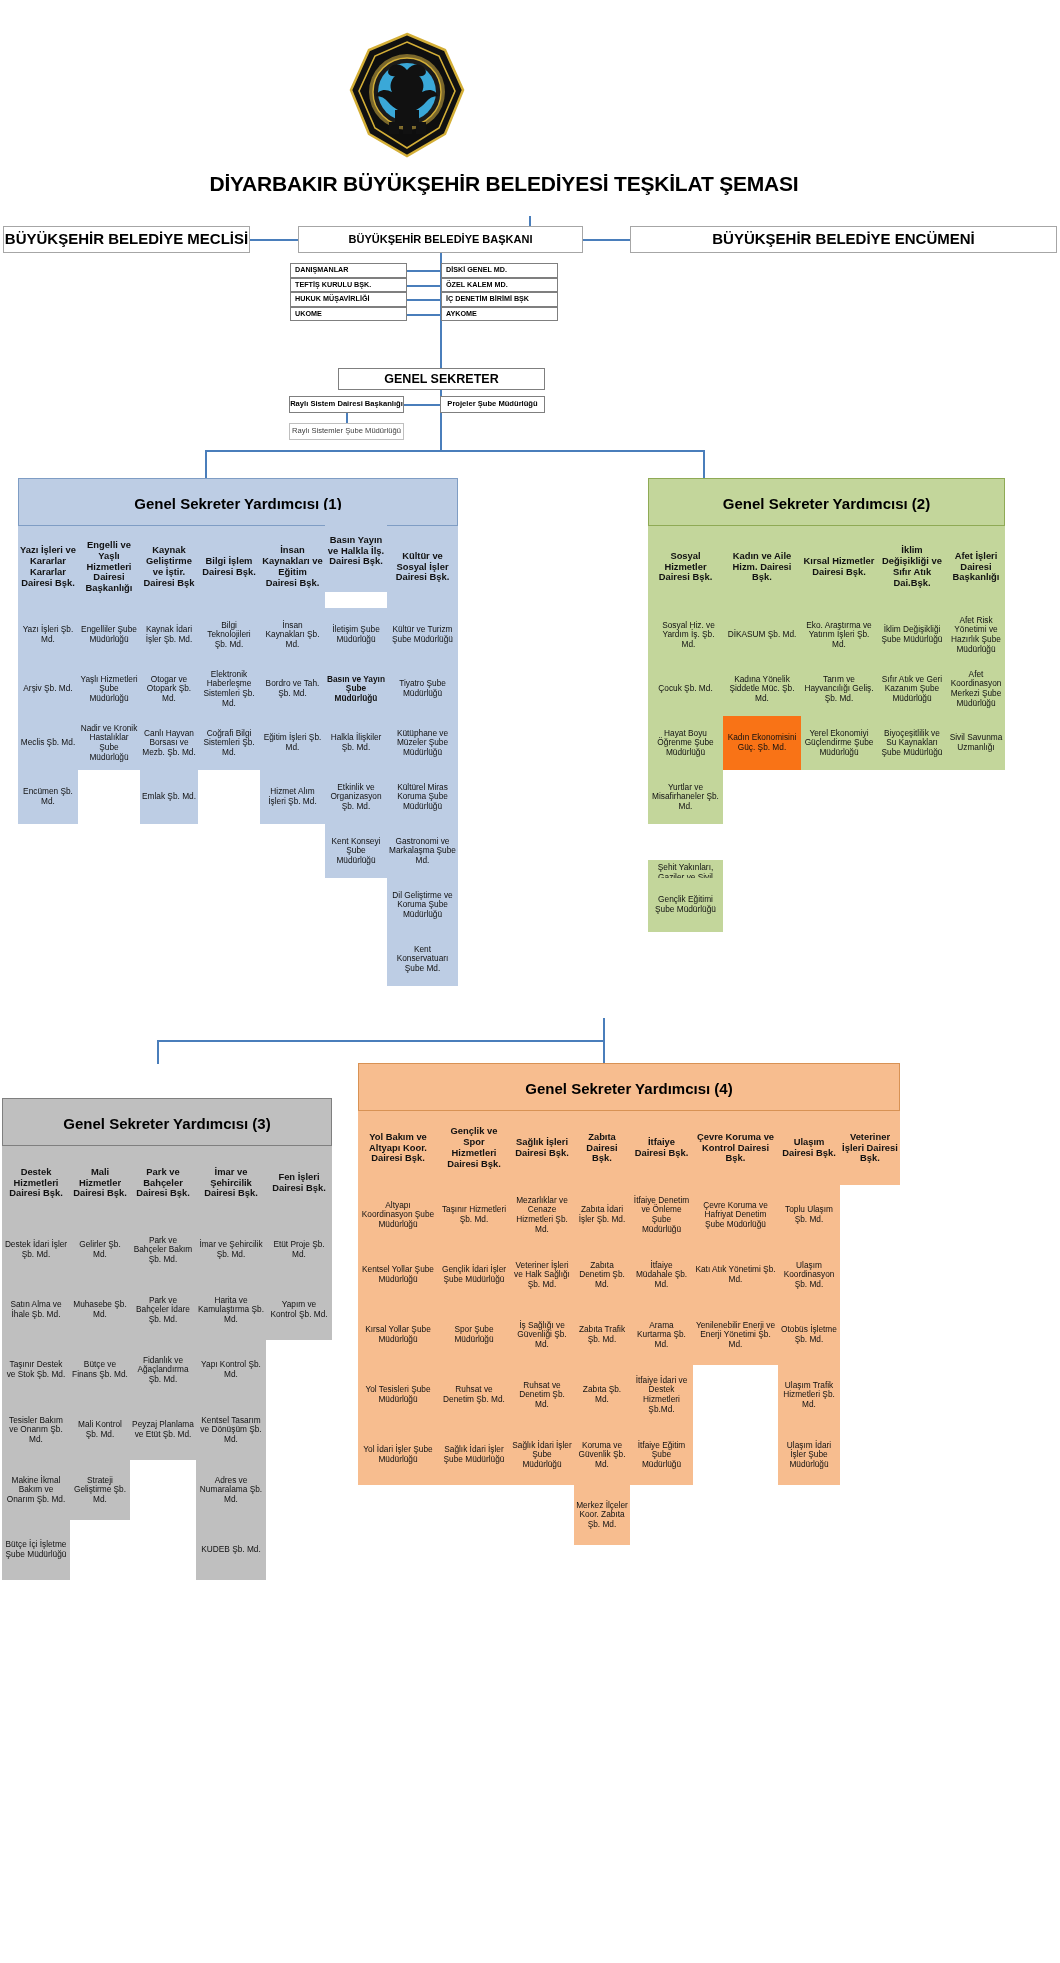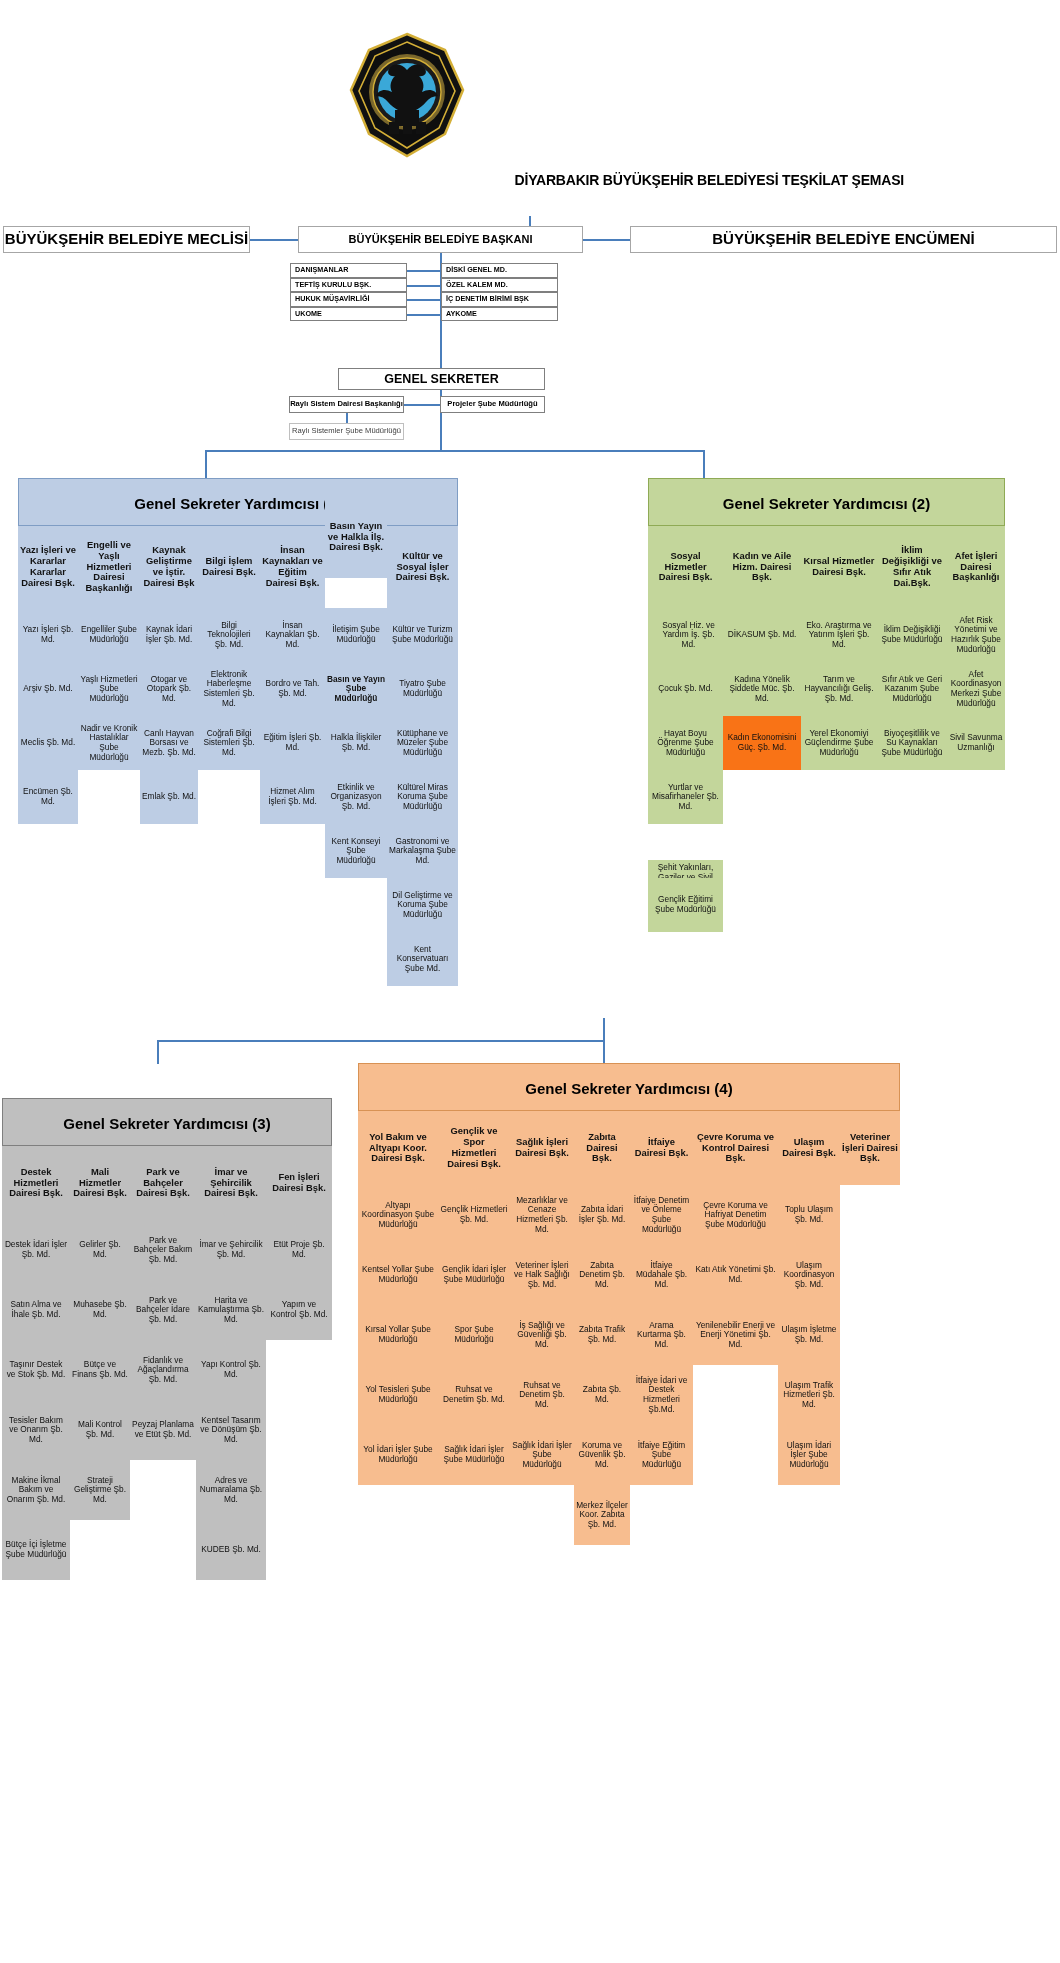--- a/index.html
+++ b/index.html
@@ -11,23 +11,23 @@
     position:relative;
     overflow:hidden;
   }
   .abs { position:absolute; }
 
   
   #crest { left:345px; top:30px; width:125px; height:130px; }
 
   
   #main-title {
-    left:0; top:172px; width:904px;
-    text-align:right;
-    font-size:14px;
+    left:0; top:172px; width:1008px;
+    text-align:center;
+    font-size:21px;
     font-weight:bold;
     color:#000;
     letter-spacing:-0.2px;
   }
 
   
   .box {
     display:flex; align-items:center; justify-content:center;
     text-align:center;
     background:#ffffff;
@@ -220,21 +220,21 @@
     <div class="cell blue" style="left: 140px; top: 770px; width: 58px; height: 54px; background: rgb(189, 205, 228);">Emlak  Şb. Md.</div>
     <div class="cell hdr blue" style="left: 198px; top: 526px; width: 62px; height: 82px; background: rgb(189, 205, 228);">Bilgi İşlem Dairesi Bşk.</div>
     <div class="cell blue" style="left: 198px; top: 608px; width: 62px; height: 54px; background: rgb(189, 205, 228);">Bilgi Teknolojileri Şb. Md.</div>
     <div class="cell blue" style="left: 198px; top: 662px; width: 62px; height: 54px; background: rgb(189, 205, 228);">Elektronik Haberleşme Sistemleri Şb. Md.</div>
     <div class="cell blue" style="left: 198px; top: 716px; width: 62px; height: 54px; background: rgb(189, 205, 228);">Coğrafi Bilgi Sistemleri  Şb. Md.</div>
     <div class="cell hdr blue" style="left: 260px; top: 526px; width: 65px; height: 82px; background: rgb(189, 205, 228);">İnsan Kaynakları ve Eğitim Dairesi Bşk.</div>
     <div class="cell blue" style="left: 260px; top: 608px; width: 65px; height: 54px; background: rgb(189, 205, 228);">İnsan Kaynakları Şb. Md.</div>
     <div class="cell blue" style="left: 260px; top: 662px; width: 65px; height: 54px; background: rgb(189, 205, 228);">Bordro ve Tah. Şb. Md.</div>
     <div class="cell blue" style="left: 260px; top: 716px; width: 65px; height: 54px; background: rgb(189, 205, 228);">Eğitim İşleri  Şb. Md.</div>
     <div class="cell blue" style="left: 260px; top: 770px; width: 65px; height: 54px; background: rgb(189, 205, 228);">Hizmet Alım İşleri  Şb. Md.</div>
-    <div class="cell hdr blue" style="left: 325px; top: 496px; width: 62px; height: 82px; background: rgb(189, 205, 228);">Basın Yayın ve Halkla İlş. Dairesi Bşk.</div>
+    <div class="cell hdr blue" style="left: 325px; top: 510px; width: 62px; height: 82px; background: rgb(189, 205, 228);">Basın Yayın ve Halkla İlş. Dairesi Bşk.</div>
     <div class="cell blue" style="left: 325px; top: 608px; width: 62px; height: 54px; background: rgb(189, 205, 228);">İletişim Şube Müdürlüğü</div>
     <div class="cell blue" style="left: 325px; top: 662px; width: 62px; height: 54px; background: rgb(189, 205, 228); font-weight: bold;">Basın ve Yayın Şube Müdürlüğü</div>
     <div class="cell blue" style="left: 325px; top: 716px; width: 62px; height: 54px; background: rgb(189, 205, 228);">Halkla İlişkiler Şb. Md.</div>
     <div class="cell blue" style="left: 325px; top: 770px; width: 62px; height: 54px; background: rgb(189, 205, 228);">Etkinlik ve Organizasyon Şb. Md.</div>
     <div class="cell blue" style="left: 325px; top: 824px; width: 62px; height: 54px; background: rgb(189, 205, 228);">Kent Konseyi Şube Müdürlüğü</div>
     <div class="cell hdr blue" style="left: 387px; top: 526px; width: 71px; height: 82px; background: rgb(189, 205, 228);">Kültür ve Sosyal İşler Dairesi Bşk.</div>
     <div class="cell blue" style="left: 387px; top: 608px; width: 71px; height: 54px; background: rgb(189, 205, 228);">Kültür ve Turizm Şube Müdürlüğü</div>
     <div class="cell blue" style="left: 387px; top: 662px; width: 71px; height: 54px; background: rgb(189, 205, 228);">Tiyatro Şube Müdürlüğü</div>
     <div class="cell blue" style="left: 387px; top: 716px; width: 71px; height: 54px; background: rgb(189, 205, 228);">Kütüphane ve Müzeler Şube Müdürlüğü</div>
     <div class="cell blue" style="left: 387px; top: 770px; width: 71px; height: 54px; background: rgb(189, 205, 228);">Kültürel Miras Koruma Şube Müdürlüğü</div>
@@ -301,21 +301,21 @@
     <div class="panel orange" style="left: 358px; top: 1063px; width: 542px; height: 48px;">
       <div class="panel-title" style="height: 48px;">Genel Sekreter Yardımcısı (4)</div>
     </div>
     <div class="cell hdr orange" style="left: 358px; top: 1111px; width: 80px; height: 74px; background: rgb(247, 189, 143);">Yol Bakım ve Altyapı Koor. Dairesi Bşk.</div>
     <div class="cell orange" style="left: 358px; top: 1185px; width: 80px; height: 60px; background: rgb(247, 189, 143);">Altyapı Koordinasyon Şube Müdürlüğü</div>
     <div class="cell orange" style="left: 358px; top: 1245px; width: 80px; height: 60px; background: rgb(247, 189, 143);">Kentsel Yollar Şube Müdürlüğü</div>
     <div class="cell orange" style="left: 358px; top: 1305px; width: 80px; height: 60px; background: rgb(247, 189, 143);">Kırsal Yollar Şube Müdürlüğü</div>
     <div class="cell orange" style="left: 358px; top: 1365px; width: 80px; height: 60px; background: rgb(247, 189, 143);">Yol Tesisleri Şube Müdürlüğü</div>
     <div class="cell orange" style="left: 358px; top: 1425px; width: 80px; height: 60px; background: rgb(247, 189, 143);">Yol İdari İşler Şube Müdürlüğü</div>
     <div class="cell hdr orange" style="left: 438px; top: 1111px; width: 72px; height: 74px; background: rgb(247, 189, 143);">Gençlik ve Spor Hizmetleri Dairesi Bşk.</div>
-    <div class="cell orange" style="left: 438px; top: 1185px; width: 72px; height: 60px; background: rgb(247, 189, 143);">Gençlik Hizmetleri  Şb. Md.</div>
+    <div class="cell orange" style="left: 438px; top: 1185px; width: 72px; height: 60px; background: rgb(247, 189, 143);">Taşınır Hizmetleri  Şb. Md.</div>
     <div class="cell orange" style="left: 438px; top: 1245px; width: 72px; height: 60px; background: rgb(247, 189, 143);">Gençlik İdari İşler Şube Müdürlüğü</div>
     <div class="cell orange" style="left: 438px; top: 1305px; width: 72px; height: 60px; background: rgb(247, 189, 143);">Spor Şube Müdürlüğü</div>
     <div class="cell orange" style="left: 438px; top: 1365px; width: 72px; height: 60px; background: rgb(247, 189, 143);">Ruhsat ve Denetim  Şb. Md.</div>
     <div class="cell orange" style="left: 438px; top: 1425px; width: 72px; height: 60px; background: rgb(247, 189, 143);">Sağlık İdari İşler Şube Müdürlüğü</div>
     <div class="cell hdr orange" style="left: 510px; top: 1111px; width: 64px; height: 74px; background: rgb(247, 189, 143);">Sağlık İşleri Dairesi Bşk.</div>
     <div class="cell orange" style="left: 510px; top: 1185px; width: 64px; height: 60px; background: rgb(247, 189, 143);">Mezarlıklar ve Cenaze Hizmetleri Şb. Md.</div>
     <div class="cell orange" style="left: 510px; top: 1245px; width: 64px; height: 60px; background: rgb(247, 189, 143);">Veteriner İşleri ve Halk Sağlığı  Şb. Md.</div>
     <div class="cell orange" style="left: 510px; top: 1305px; width: 64px; height: 60px; background: rgb(247, 189, 143);">İş Sağlığı ve Güvenliği  Şb. Md.</div>
     <div class="cell orange" style="left: 510px; top: 1365px; width: 64px; height: 60px; background: rgb(247, 189, 143);">Ruhsat ve Denetim  Şb. Md.</div>
     <div class="cell orange" style="left: 510px; top: 1425px; width: 64px; height: 60px; background: rgb(247, 189, 143);">Sağlık İdari İşler Şube Müdürlüğü</div>
@@ -332,17 +332,17 @@
     <div class="cell orange" style="left: 630px; top: 1305px; width: 63px; height: 60px; background: rgb(247, 189, 143);">Arama Kurtarma  Şb. Md.</div>
     <div class="cell orange" style="left: 630px; top: 1365px; width: 63px; height: 60px; background: rgb(247, 189, 143);">İtfaiye İdari ve Destek Hizmetleri Şb.Md.</div>
     <div class="cell orange" style="left: 630px; top: 1425px; width: 63px; height: 60px; background: rgb(247, 189, 143);">İtfaiye Eğitim Şube Müdürlüğü</div>
     <div class="cell hdr orange" style="left: 693px; top: 1111px; width: 85px; height: 74px; background: rgb(247, 189, 143);">Çevre Koruma ve Kontrol Dairesi Bşk.</div>
     <div class="cell orange" style="left: 693px; top: 1185px; width: 85px; height: 60px; background: rgb(247, 189, 143);">Çevre Koruma ve Hafriyat Denetim Şube Müdürlüğü</div>
     <div class="cell orange" style="left: 693px; top: 1245px; width: 85px; height: 60px; background: rgb(247, 189, 143);">Katı Atık Yönetimi  Şb. Md.</div>
     <div class="cell orange" style="left: 693px; top: 1305px; width: 85px; height: 60px; background: rgb(247, 189, 143);">Yenilenebilir Enerji ve Enerji Yönetimi Şb. Md.</div>
     <div class="cell hdr orange" style="left: 778px; top: 1111px; width: 62px; height: 74px; background: rgb(247, 189, 143);">Ulaşım Dairesi Bşk.</div>
     <div class="cell orange" style="left: 778px; top: 1185px; width: 62px; height: 60px; background: rgb(247, 189, 143);">Toplu Ulaşım Şb. Md.</div>
     <div class="cell orange" style="left: 778px; top: 1245px; width: 62px; height: 60px; background: rgb(247, 189, 143);">Ulaşım Koordinasyon  Şb. Md.</div>
-    <div class="cell orange" style="left: 778px; top: 1305px; width: 62px; height: 60px; background: rgb(247, 189, 143);">Ulaşım İşletme Şb. Md.</div>
+    <div class="cell orange" style="left: 778px; top: 1305px; width: 62px; height: 60px; background: rgb(247, 189, 143);">Otobüs İşletme Şb. Md.</div>
     <div class="cell orange" style="left: 778px; top: 1365px; width: 62px; height: 60px; background: rgb(247, 189, 143);">Ulaşım Trafik Hizmetleri Şb. Md.</div>
     <div class="cell orange" style="left: 778px; top: 1425px; width: 62px; height: 60px; background: rgb(247, 189, 143);">Ulaşım İdari İşler Şube Müdürlüğü</div>
     <div class="cell hdr orange" style="left: 840px; top: 1111px; width: 60px; height: 74px; background: rgb(247, 189, 143);">Veteriner İşleri Dairesi Bşk.</div>
   </div>
 
 </body></html>

